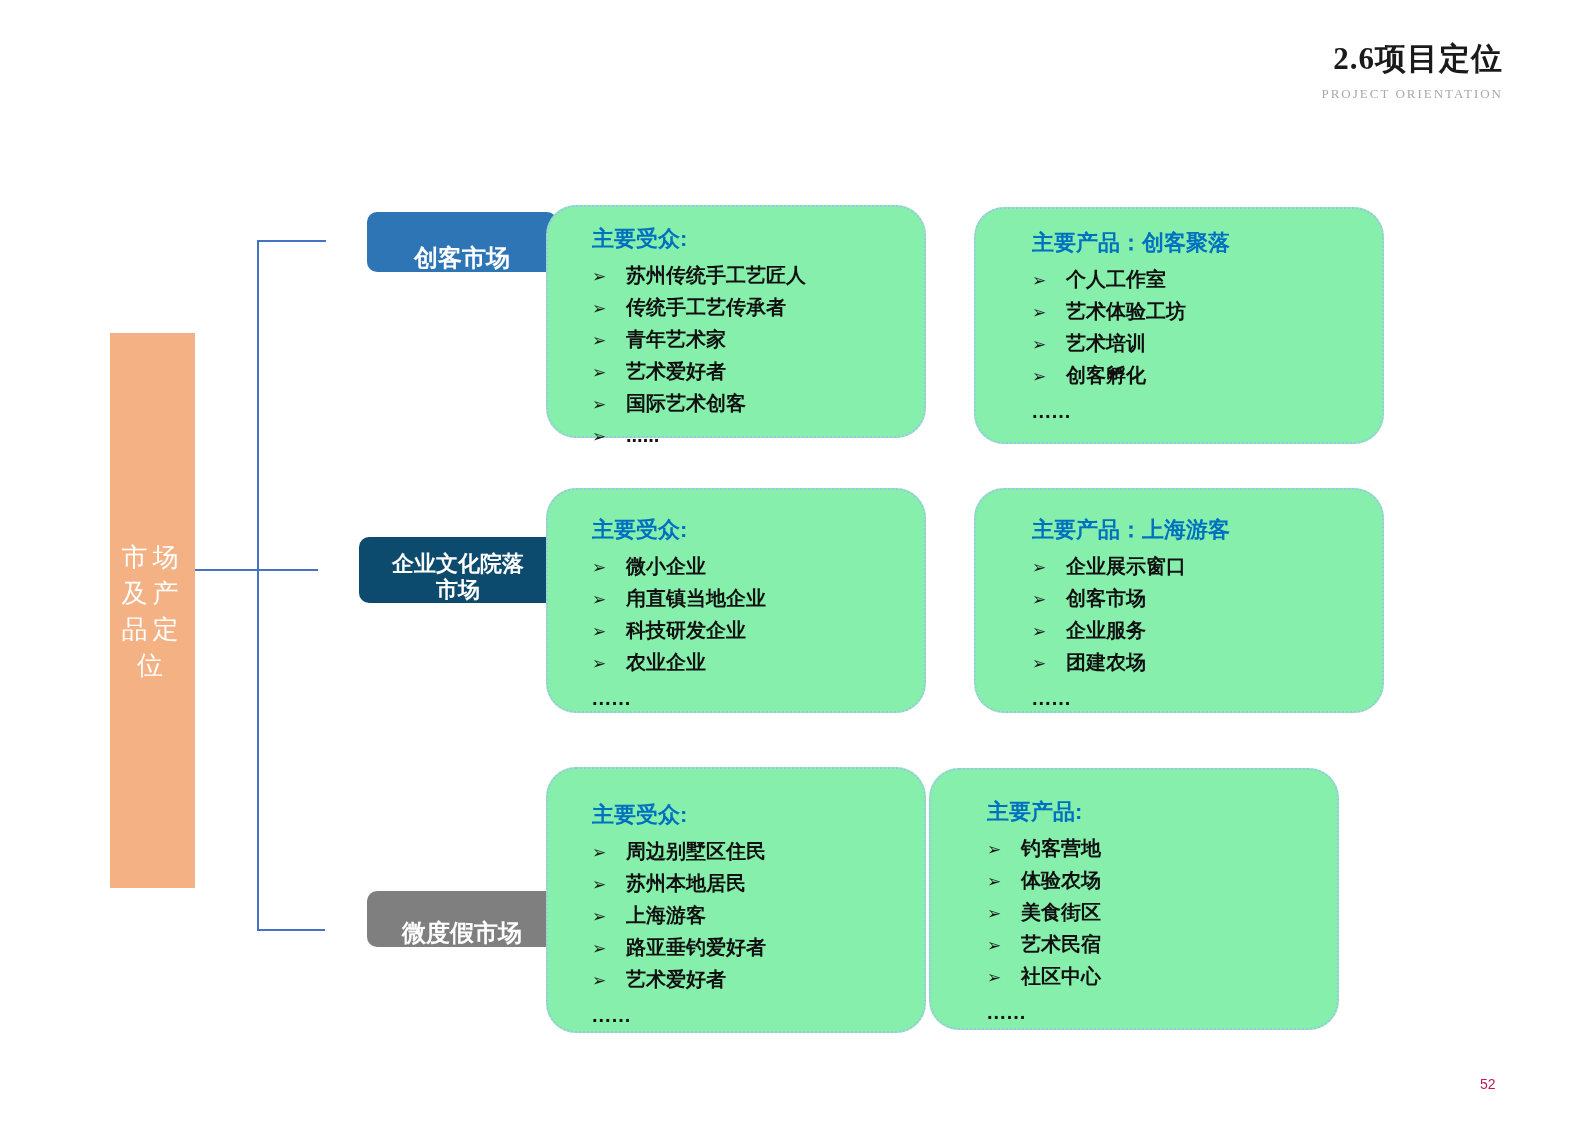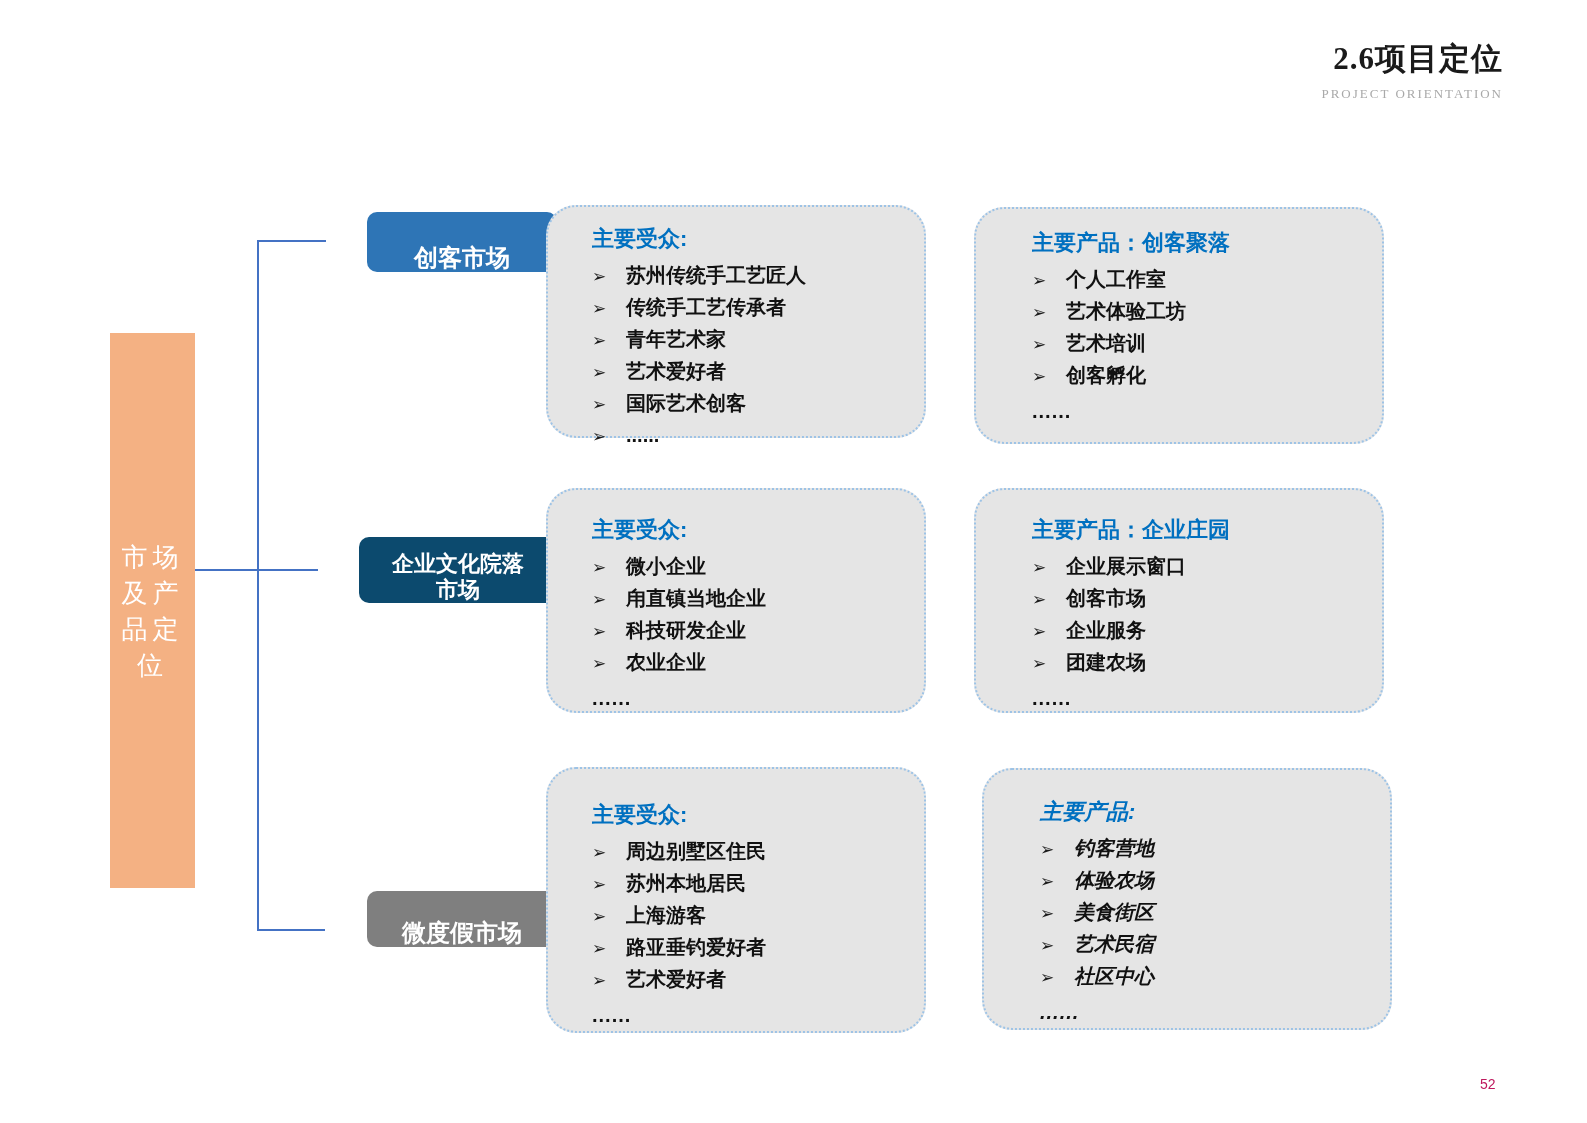--- a/index.html
+++ b/index.html
@@ -26,35 +26,35 @@
 
   
   .market{position:absolute;border-radius:10px;color:#ffffff;font-weight:bold;
           display:flex;flex-direction:column;align-items:center;justify-content:flex-end;
           text-align:center;font-size:24px;line-height:28px;margin-left:43px;}
   .m-maker{left:324px;top:212px;width:190px;height:60px;background:#2E75B6;}
   .m-enterprise{left:316px;top:537px;width:198px;height:66px;background:#0c4a6e;font-size:22px;line-height:26px;}
   .m-vacation{left:324px;top:891px;width:190px;height:56px;background:#7F7F7F;}
 
   
-  .card{position:absolute;background:#e5e5e5;border:2px dotted #9DC3E6;border-radius:30px;
+  .card{position:absolute;background:#86efac;border:2px dotted #9DC3E6;border-radius:30px;
         box-sizing:border-box;}
   .card-head{color:#0070C0;font-weight:bold;font-size:22px;line-height:28px;margin-bottom:7px;}
   .card ul{list-style:none;margin:0;padding:0;}
   .card li{display:flex;align-items:baseline;font-size:20px;font-weight:bold;color:#111111;line-height:30px;}
   .bullet{width:34px;flex:0 0 34px;font-size:17px;color:#1a1a1a;}
   .more{font-size:20px;font-weight:bold;color:#111111;line-height:30px;margin-top:4px;letter-spacing:1px;}
   .more:empty{display:none;}
 
   .c-r0-aud{left:546px;top:205px;width:380px;height:233px;padding:18px 18px 0 44px;}
   .c-r0-prod{left:974px;top:207px;width:410px;height:237px;padding:20px 18px 0 56px;}
   .c-r1-aud{left:546px;top:488px;width:380px;height:225px;padding:26px 18px 0 44px;}
   .c-r1-prod{left:974px;top:488px;width:410px;height:225px;padding:26px 18px 0 56px;}
   .c-r2-aud{left:546px;top:767px;width:380px;height:266px;padding:32px 18px 0 44px;}
-  .c-r2-prod{left:982px;top:768px;width:410px;height:262px;padding:28px 18px 0 56px;font-style:italic;}
+  .c-r2-prod{left:929px;top:768px;width:410px;height:262px;padding:28px 18px 0 56px;}
 
   .pagenum{position:absolute;left:1480px;top:1076px;font-size:14px;color:#be185d;}
 </style>
 </head>
 <body>
 
 <div class="slide">
 
   <div class="hdr">
     <div class="hdr-title">2.6项目定位</div>
@@ -155,21 +155,21 @@
           <span>科技研发企业</span>
         </li>
         <li>
           <span class="bullet">➢</span>
           <span>农业企业</span>
         </li>
       </ul>
     <div class="more">......</div>
   </div>
   <div class="card c-r1-prod">
-    <div class="card-head">主要产品：企业庄园</div>
+    <div class="card-head">主要产品：上海游客</div>
     <ul>
         <li>
           <span class="bullet">➢</span>
           <span>企业展示窗口</span>
         </li>
         <li>
           <span class="bullet">➢</span>
           <span>创客市场</span>
         </li>
         <li>

